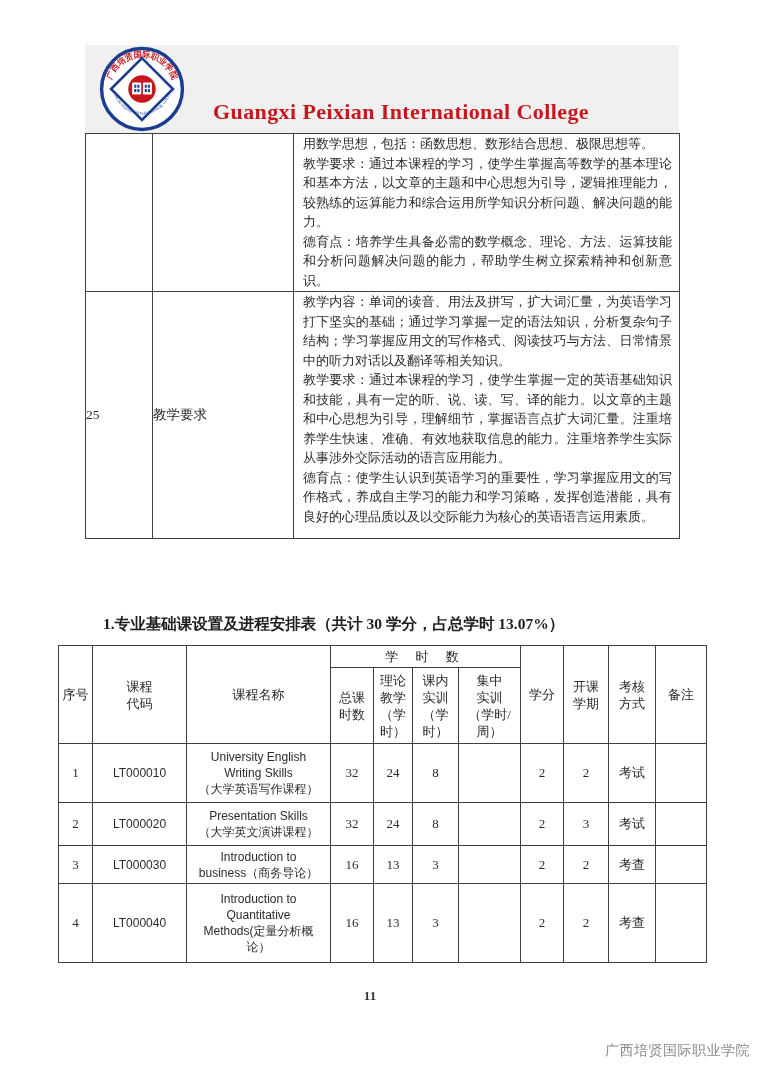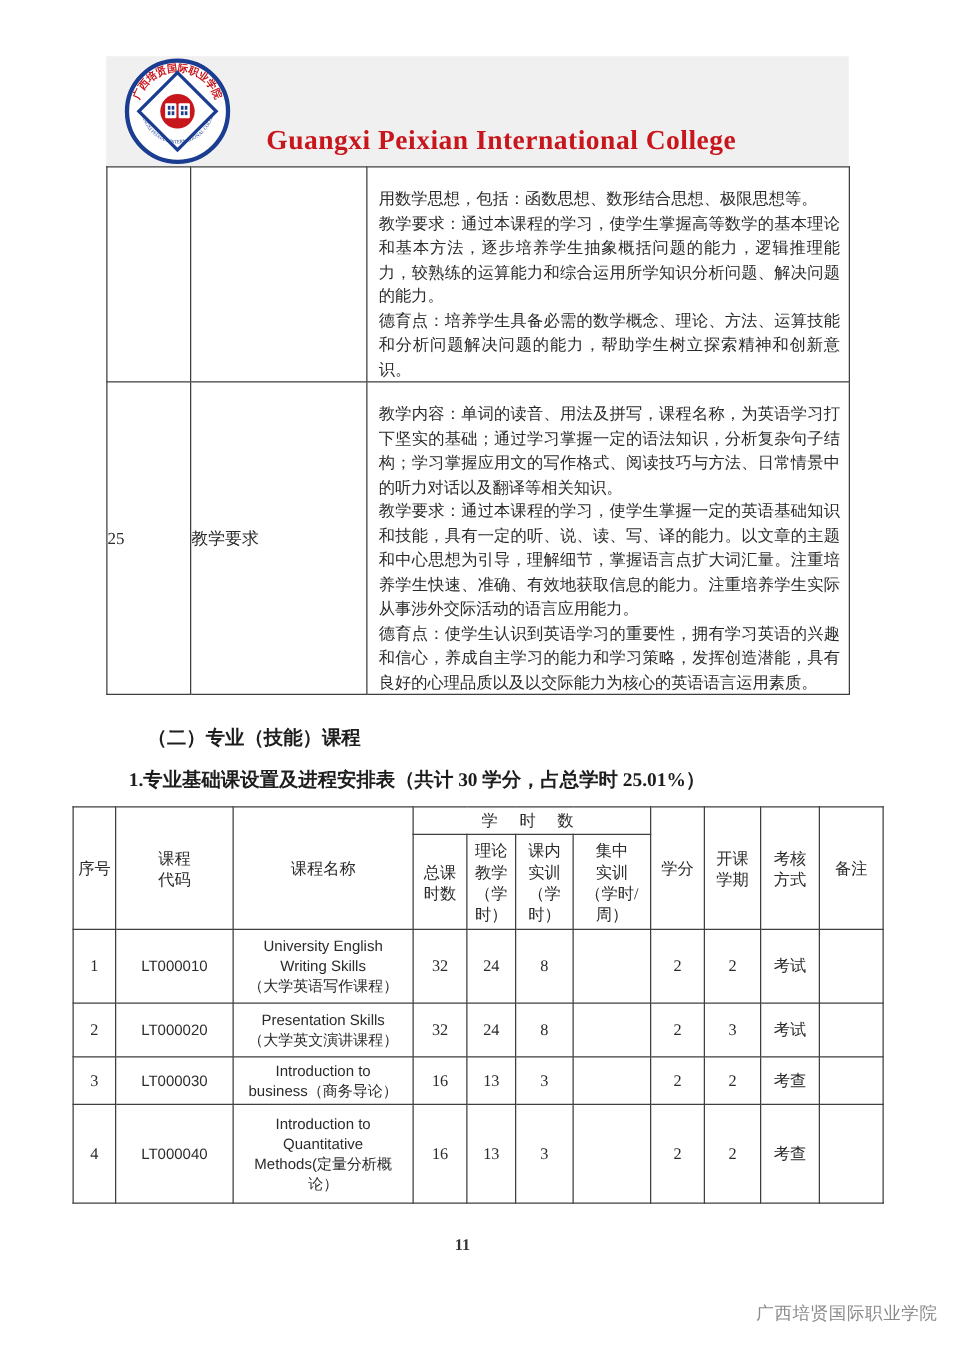--- a/index.html
+++ b/index.html
@@ -23,21 +23,21 @@
     font-size:22px; font-weight:bold; color:#c8161d; letter-spacing:0.4px;
     line-height:26px; white-space:nowrap;
   }
   
   table { border-collapse:collapse; table-layout:fixed; }
   td { border:1px solid #3f3f3f; overflow:hidden; }
   
   .t1 { position:absolute; left:85px; top:133px; width:594px; }
   .t1 td { vertical-align:top; }
   .t1 .cno, .t1 .cname { vertical-align:middle; font-size:13.5px; }
-  .t1 .ccontent { padding:15px 7px 0 9px; }
+  .t1 .ccontent { padding:0 7px 0 9px; }
   .t1 p { font-size:13px; line-height:19.5px; text-align:justify; }
   
   .h-sec {
     position:absolute; left:118px; top:580px; font-size:15.5px; font-weight:bold; color:#1d1d1d;
   }
   .h-sub {
     position:absolute; left:103px; top:614px; font-size:15.5px; font-weight:bold; color:#1d1d1d;
   }
   
   .t2 { position:absolute; left:58px; top:645px; width:648px; }
@@ -99,38 +99,37 @@
         <col style="width:67px">
         <col style="width:141px">
         <col style="width:386px">
       </colgroup>
     <tbody>
         <tr style="height:158px;">
       <td class="cno"></td>
       <td class="cname"></td>
       <td class="ccontent">
         <p>用数学思想，包括：函数思想、数形结合思想、极限思想等。</p>
-        <p>教学要求：通过本课程的学习，使学生掌握高等数学的基本理论和基本方法，逐步培养学生抽象概括问题的能力，逻辑推理能力，较熟练的运算能力和综合运用所学知识分析问题、解决问题的能力。</p>
+        <p>教学要求：通过本课程的学习，使学生掌握高等数学的基本理论和基本方法，以文章的主题和中心思想为引导，逻辑推理能力，较熟练的运算能力和综合运用所学知识分析问题、解决问题的能力。</p>
         <p>德育点：培养学生具备必需的数学概念、理论、方法、运算技能和分析问题解决问题的能力，帮助学生树立探索精神和创新意识。</p>
       </td>
     </tr>
     <tr style="height:247px;">
       <td class="cno">25</td>
       <td class="cname">教学要求</td>
       <td class="ccontent">
-        <p>教学内容：单词的读音、用法及拼写，课程名称，为英语学习打下坚实的基础；通过学习掌握一定的语法知识，分析复杂句子结构；学习掌握应用文的写作格式、阅读技巧与方法、日常情景中的听力对话以及翻译等相关知识。</p>
+        <p>教学内容：单词的读音、用法及拼写，扩大词汇量，为英语学习打下坚实的基础；通过学习掌握一定的语法知识，分析复杂句子结构；学习掌握应用文的写作格式、阅读技巧与方法、日常情景中的听力对话以及翻译等相关知识。</p>
         <p>教学要求：通过本课程的学习，使学生掌握一定的英语基础知识和技能，具有一定的听、说、读、写、译的能力。以文章的主题和中心思想为引导，理解细节，掌握语言点扩大词汇量。注重培养学生快速、准确、有效地获取信息的能力。注重培养学生实际从事涉外交际活动的语言应用能力。</p>
-        <p>德育点：使学生认识到英语学习的重要性，拥有学习英语的兴趣和信心，养成自主学习的能力和学习策略，发挥创造潜能，具有良好的心理品质以及以交际能力为核心的英语语言运用素质。</p>
+        <p>德育点：使学生认识到英语学习的重要性，学习掌握应用文的写作格式，养成自主学习的能力和学习策略，发挥创造潜能，具有良好的心理品质以及以交际能力为核心的英语语言运用素质。</p>
       </td>
     </tr>
   </tbody>
     </table>
 
-  <div class="h-sec">（二）专业（技能）课程</div>
-  <div class="h-sub">1.专业基础课设置及进程安排表（共计 30 学分，占总学时 25.01%）</div>
+  <div class="h-sub">1.专业基础课设置及进程安排表（共计 30 学分，占总学时 13.07%）</div>
 
   <table class="t2">
     <colgroup>
       <col style="width:34px">
         <col style="width:94px">
         <col style="width:144px">
       <col style="width:43px">
         <col style="width:39px">
         <col style="width:46px">
         <col style="width:62px">

